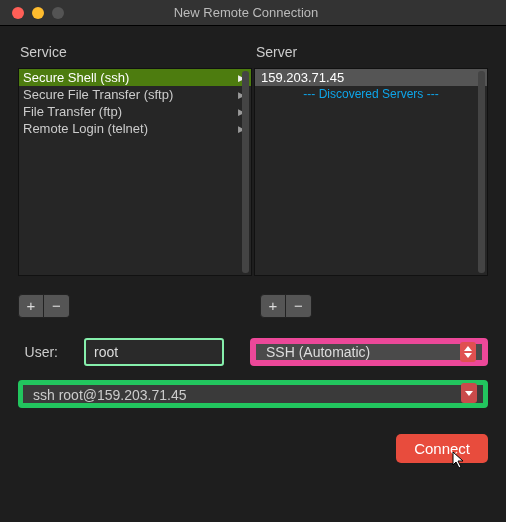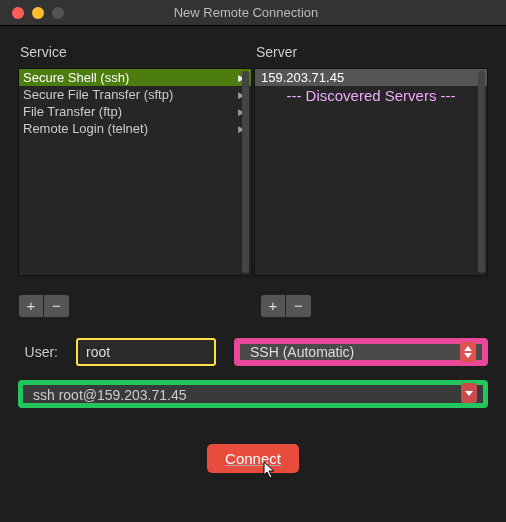--- a/index.html
+++ b/index.html
@@ -94,22 +94,22 @@
       font-size: 13px;
       color: #ccc;
     }
     .server-item.selected {
       background: #555;
       color: #fff;
     }
     .server-disc {
       padding: 1px 6px;
       text-align: center;
-      color: #f0abfc;
-      font-size: 15px;
+      color: #0ea5e9;
+      font-size: 12px;
     }
     .scroll-gutter {
       position: relative;
     }
     .scroll-gutter::after {
       content: '';
       position: absolute;
       right: 2px;
       top: 2px;
       bottom: 2px;
@@ -141,34 +141,34 @@
     .sqbtn:first-child {
       border-radius: 4px 0 0 4px;
     }
     .sqbtn:last-child {
       border-radius: 0 4px 4px 0;
       border-left: 0;
     }
     .user-row {
       display: flex;
       align-items: center;
-      gap: 18px;
+      gap: 26px;
       margin-top: 20px;
     }
     .user-label {
       color: #ccc;
       font-size: 14px;
       width: 40px;
       text-align: right;
     }
     .user-input {
       width: 140px;
       height: 28px;
       background: #2a2a2a;
-      border: 2px solid #fde047;
+      border: 2px solid #86efac;
       color: #ddd;
       padding: 0 8px;
       font-size: 14px;
       border-radius: 3px;
       outline: none;
     }
     .proto-select {
       flex: 1;
       height: 28px;
       background: #4a4a4a;
@@ -215,24 +215,23 @@
       background: #c94b4b;
       width: 16px;
       height: 20px;
       border-radius: 3px;
       display: flex;
       flex-direction: column;
       align-items: center;
       justify-content: center;
     }
     .footer {
-      margin-top: 36px;
-      display: flex;
-      justify-content: center;
-      text-decoration: underline;
+      margin-top: 26px;
+      display: flex;
+      justify-content: flex-end;
     }
     .connect-btn {
       background: #e84c3d;
       border: none;
       color: #fff;
       font-size: 15px;
       padding: 6px 18px;
       border-radius: 5px;
       cursor: pointer;
       position: relative;

